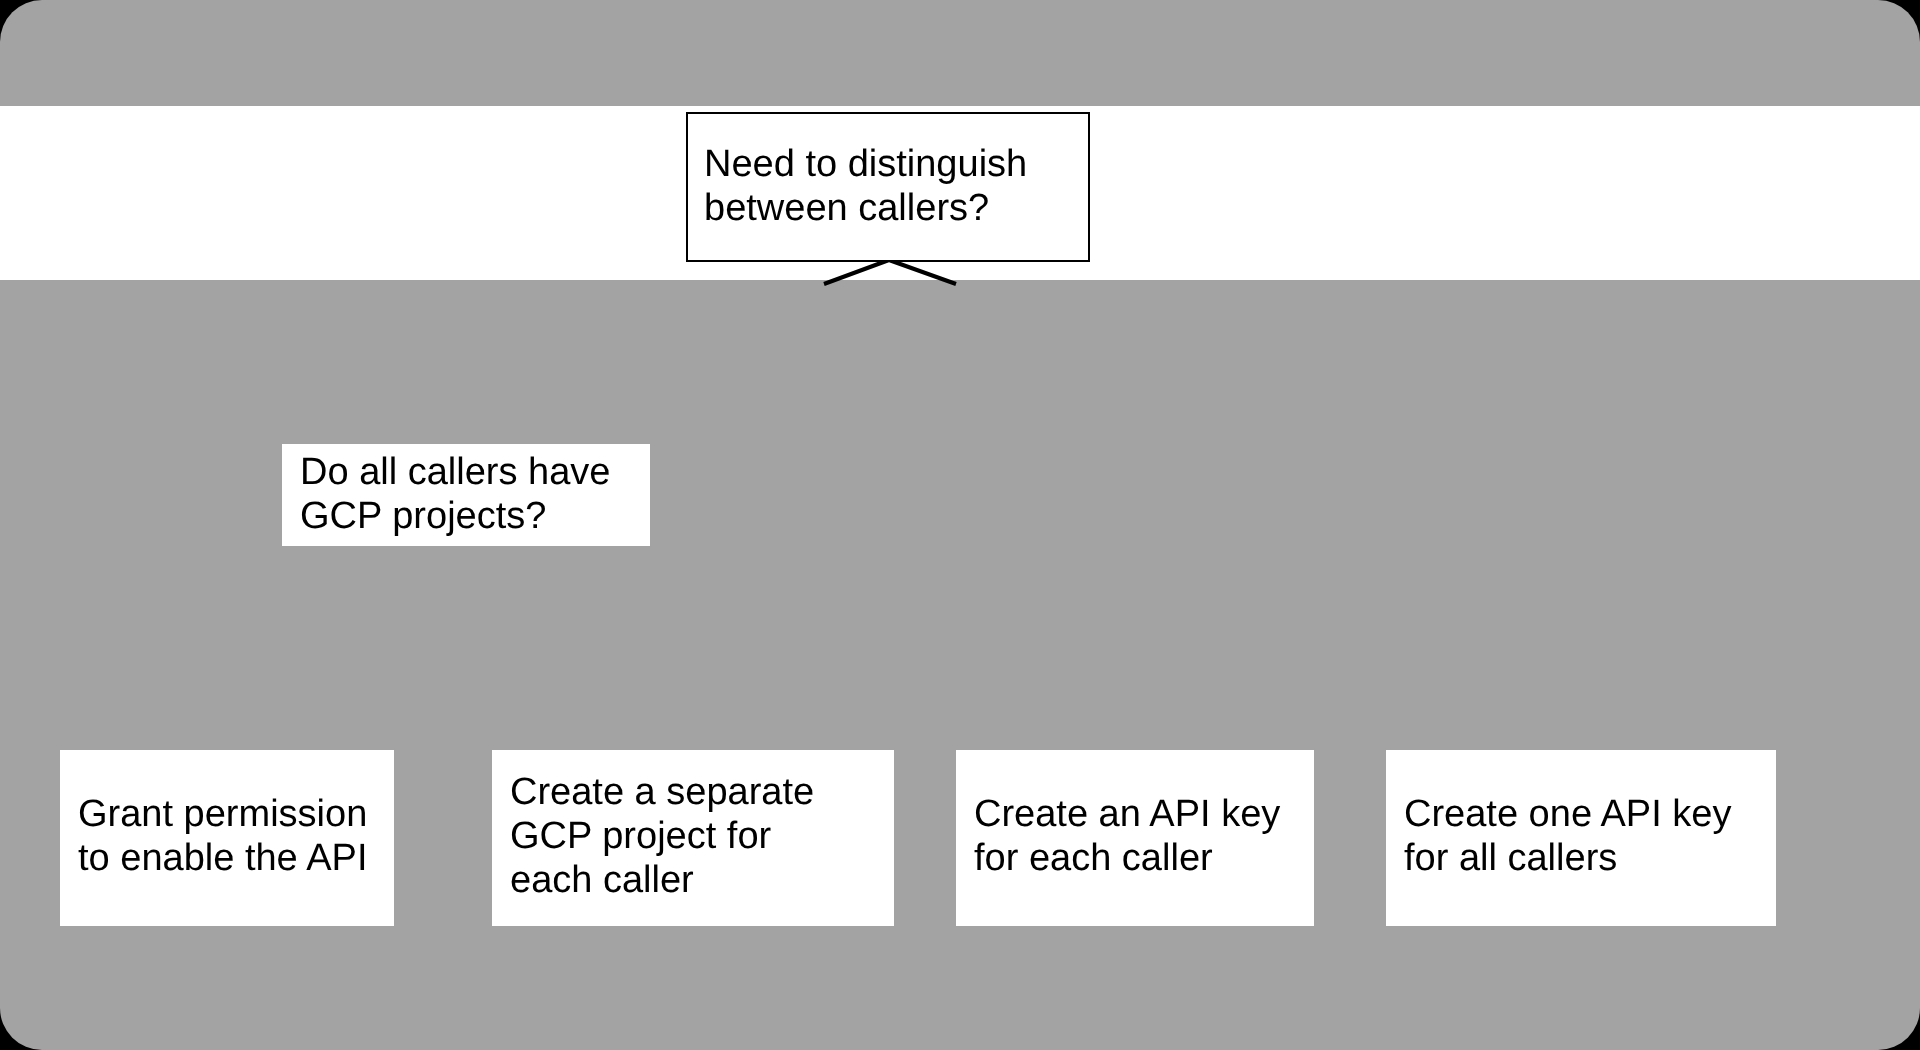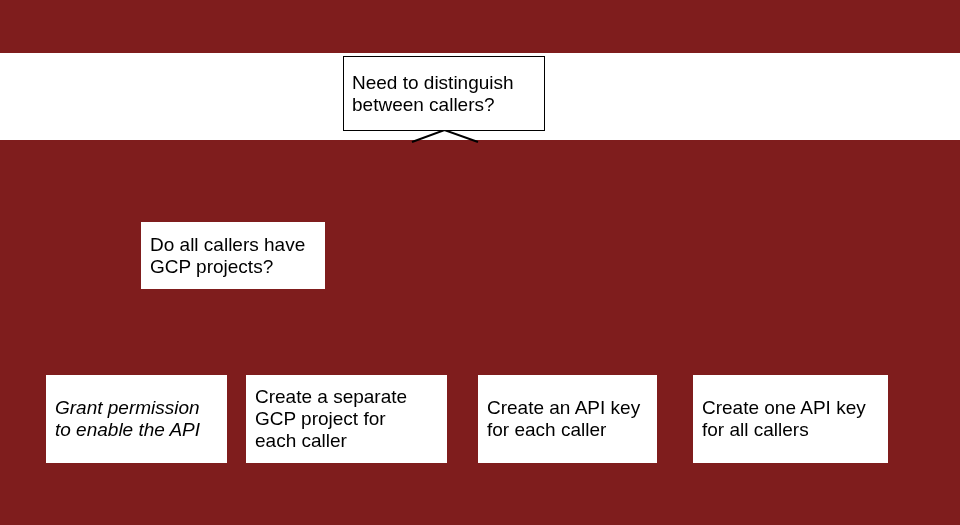--- a/index.html
+++ b/index.html
@@ -4,23 +4,24 @@
 <style>
   html, body {
     margin: 0;
     padding: 0;
     background: #000000;
   }
   .canvas {
     position: relative;
     width: 960px;
     height: 525px;
-    background: #7f1d1d;
+    background: #a3a3a3;
     overflow: hidden;
     font-family: "Liberation Sans", sans-serif;
+    border-radius: 21px;
   }
   .band {
     position: absolute;
     left: 0;
     top: 53px;
     width: 960px;
     height: 87px;
     background: #ffffff;
   }
   .connector-svg {
@@ -40,23 +41,23 @@
     display: flex;
     align-items: center;
     white-space: pre-line;
     padding: 0 4px 0 9px;
   }
   .node--bordered {
     border: 1.5px solid #000000;
     padding-left: 8px;
   }
   #node-root    { left: 343px; top: 56px;  width: 202px; height: 75px; }
-  #node-q-left  { left: 141px; top: 222px; width: 184px; height: 67px; }
+  #node-q-left  { left: 141px; top: 222px; width: 184px; height: 51px; }
   #node-q-right { left: 581px; top: 223px; width: 171px; height: 67px; }
-  #node-o1      { left: 46px;  top: 375px; width: 181px; height: 88px; font-style: italic; }
+  #node-o1      { left: 30px;  top: 375px; width: 167px; height: 88px; }
   #node-o2      { left: 246px; top: 375px; width: 201px; height: 88px; }
   #node-o3      { left: 478px; top: 375px; width: 179px; height: 88px; }
   #node-o4      { left: 693px; top: 375px; width: 195px; height: 88px; }
 </style>
 </head>
 <body>
 
 <div class="canvas">
 
   <div class="band"></div>

